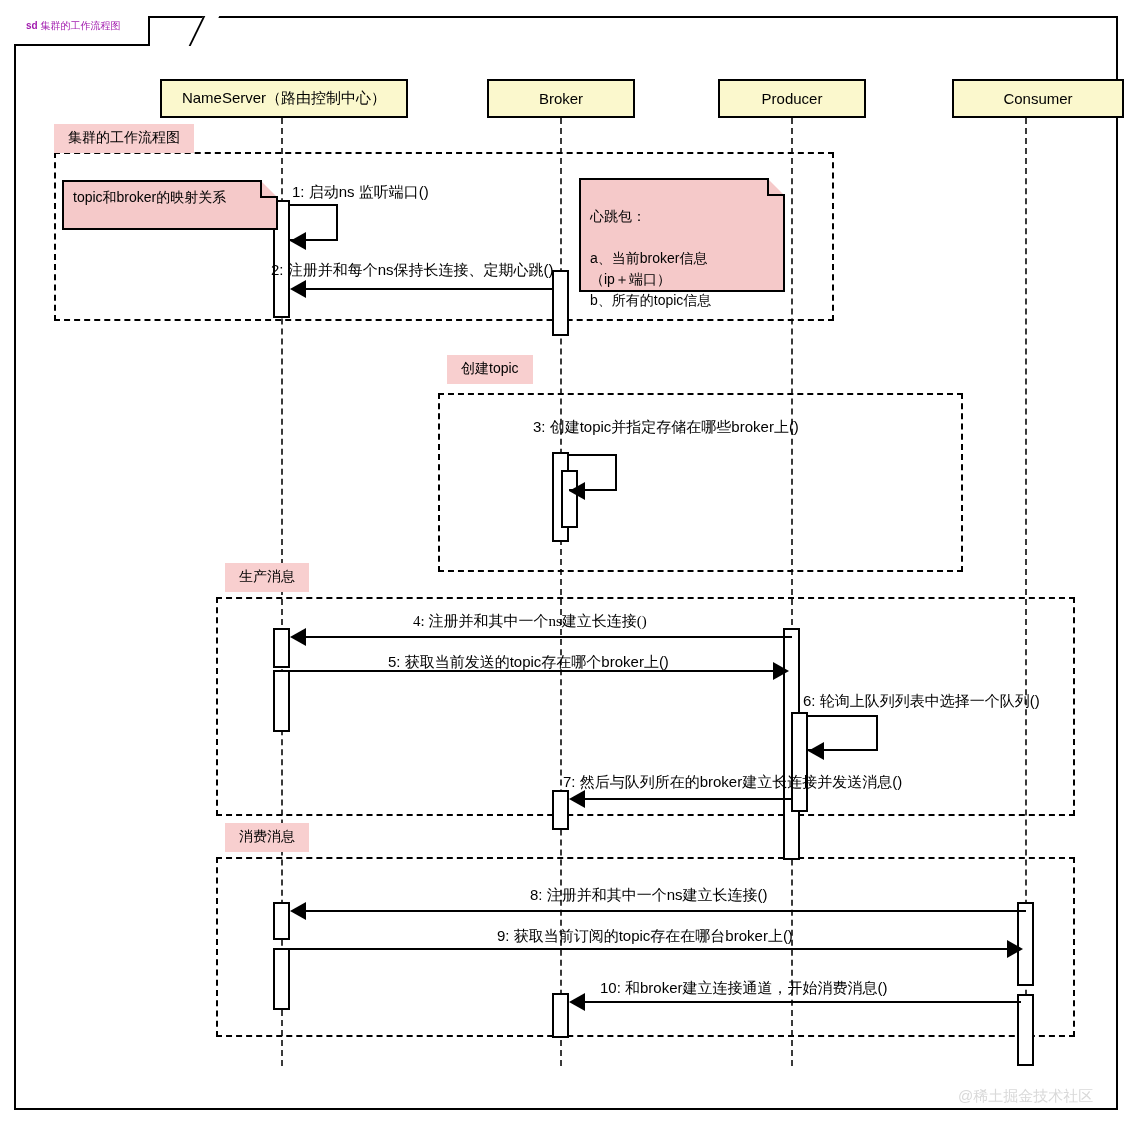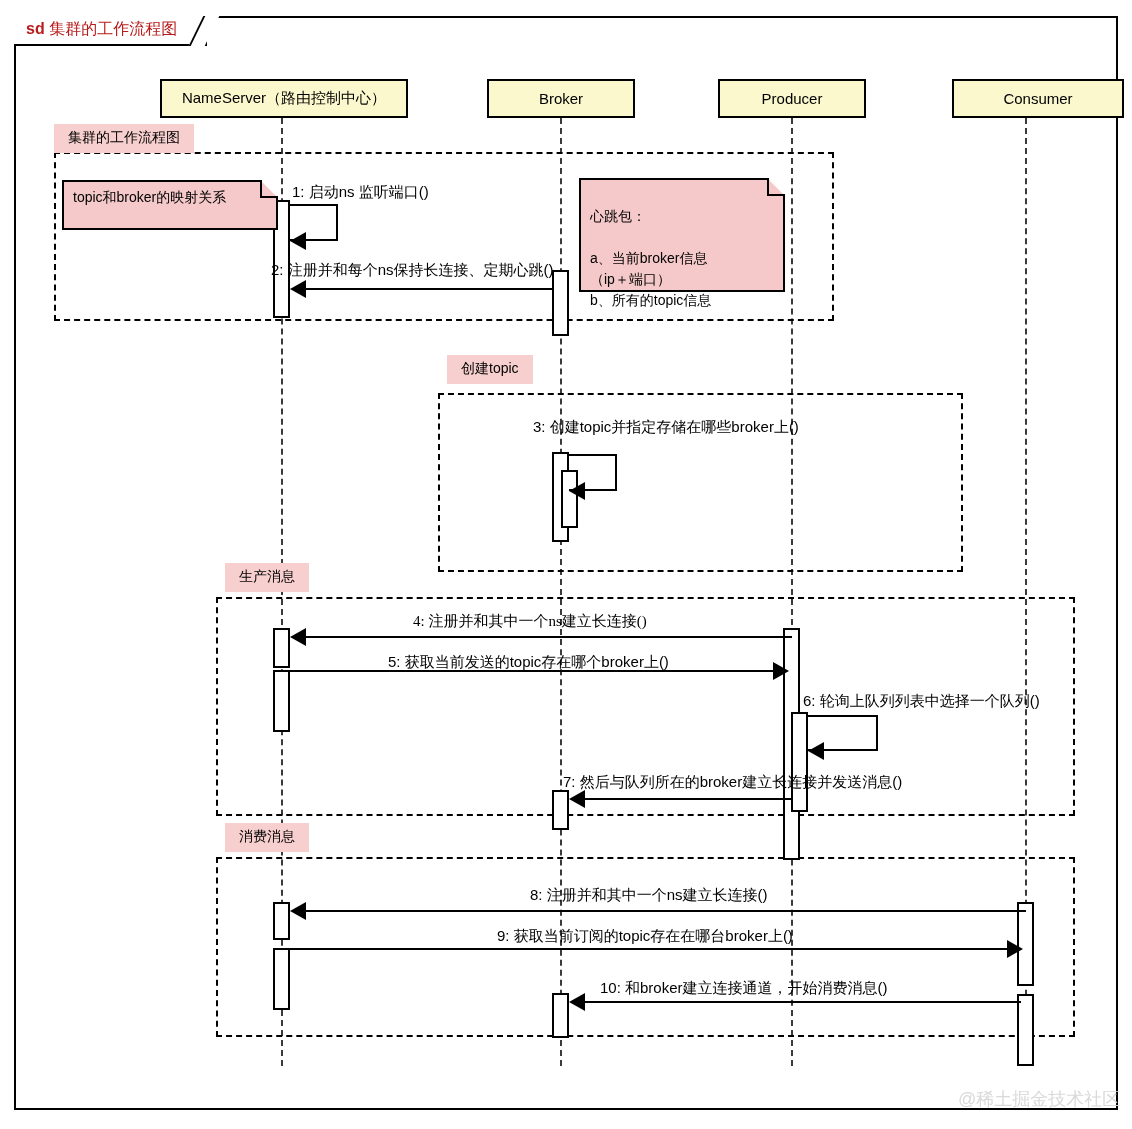--- a/index.html
+++ b/index.html
@@ -3,21 +3,21 @@
 <meta charset="utf-8">
 <style>
   html,body{margin:0;padding:0;background:#ffffff;}
   body{font-family:"Liberation Sans","DejaVu Sans",sans-serif;}
   #stage{position:relative;width:1132px;height:1129px;background:#fff;overflow:hidden;}
 
   
   .frame{position:absolute;left:14px;top:16px;width:1104px;height:1094px;border:2px solid #000;box-sizing:border-box;}
   .frame-title{position:absolute;left:14px;top:16px;height:30px;box-sizing:border-box;
     border-right:2px solid #000;border-bottom:2px solid #000;background:#fff;
-    padding:3px 28px 3px 12px;font-size:16px;color:#b91c1c;white-space:nowrap;z-index:6;}
+    padding:3px 28px 3px 12px;font-size:10px;color:#a21caf;white-space:nowrap;z-index:6;}
   .frame-title b{font-weight:700;}
   .frame-title-notch{position:absolute;z-index:7;background:#fff;
      border-left:2px solid #000;transform:skewX(-26deg);}
 
   
   .pbox{position:absolute;box-sizing:border-box;border:2px solid #000;background:#fbf8cd;
         display:flex;align-items:center;justify-content:center;font-size:15px;color:#000;
         white-space:nowrap;z-index:5;}
 
   
@@ -46,21 +46,21 @@
      border-top:9px solid transparent;border-bottom:9px solid transparent;border-right:16px solid #000;}
   .arrow-r{position:absolute;width:0;height:0;z-index:5;
      border-top:9px solid transparent;border-bottom:9px solid transparent;border-left:16px solid #000;}
   .msglabel{position:absolute;font-size:15px;color:#000;white-space:nowrap;z-index:5;
      background:transparent;}
 
   
   .selfcall{position:absolute;box-sizing:border-box;border-top:2px solid #000;
      border-right:2px solid #000;border-bottom:2px solid #000;z-index:4;}
 
-  .watermark{position:absolute;font-size:18px;color:#d9d9d9;z-index:8;white-space:nowrap;}
+  .watermark{position:absolute;font-size:15px;color:#d9d9d9;z-index:8;white-space:nowrap;}
 </style>
 </head>
 <body>
 
 <div id="stage">
 
   <div class="frame"></div>
   <div class="frame-title">
     <b>sd</b>
     <span>集群的工作流程图</span>

